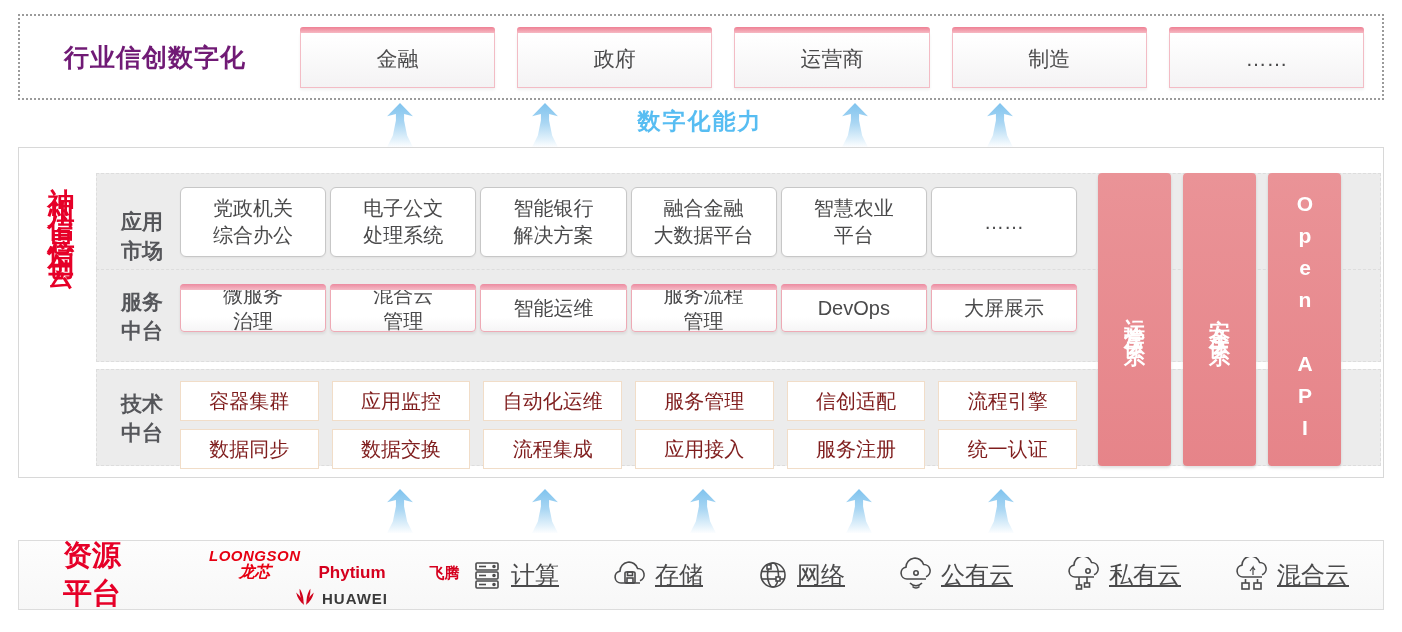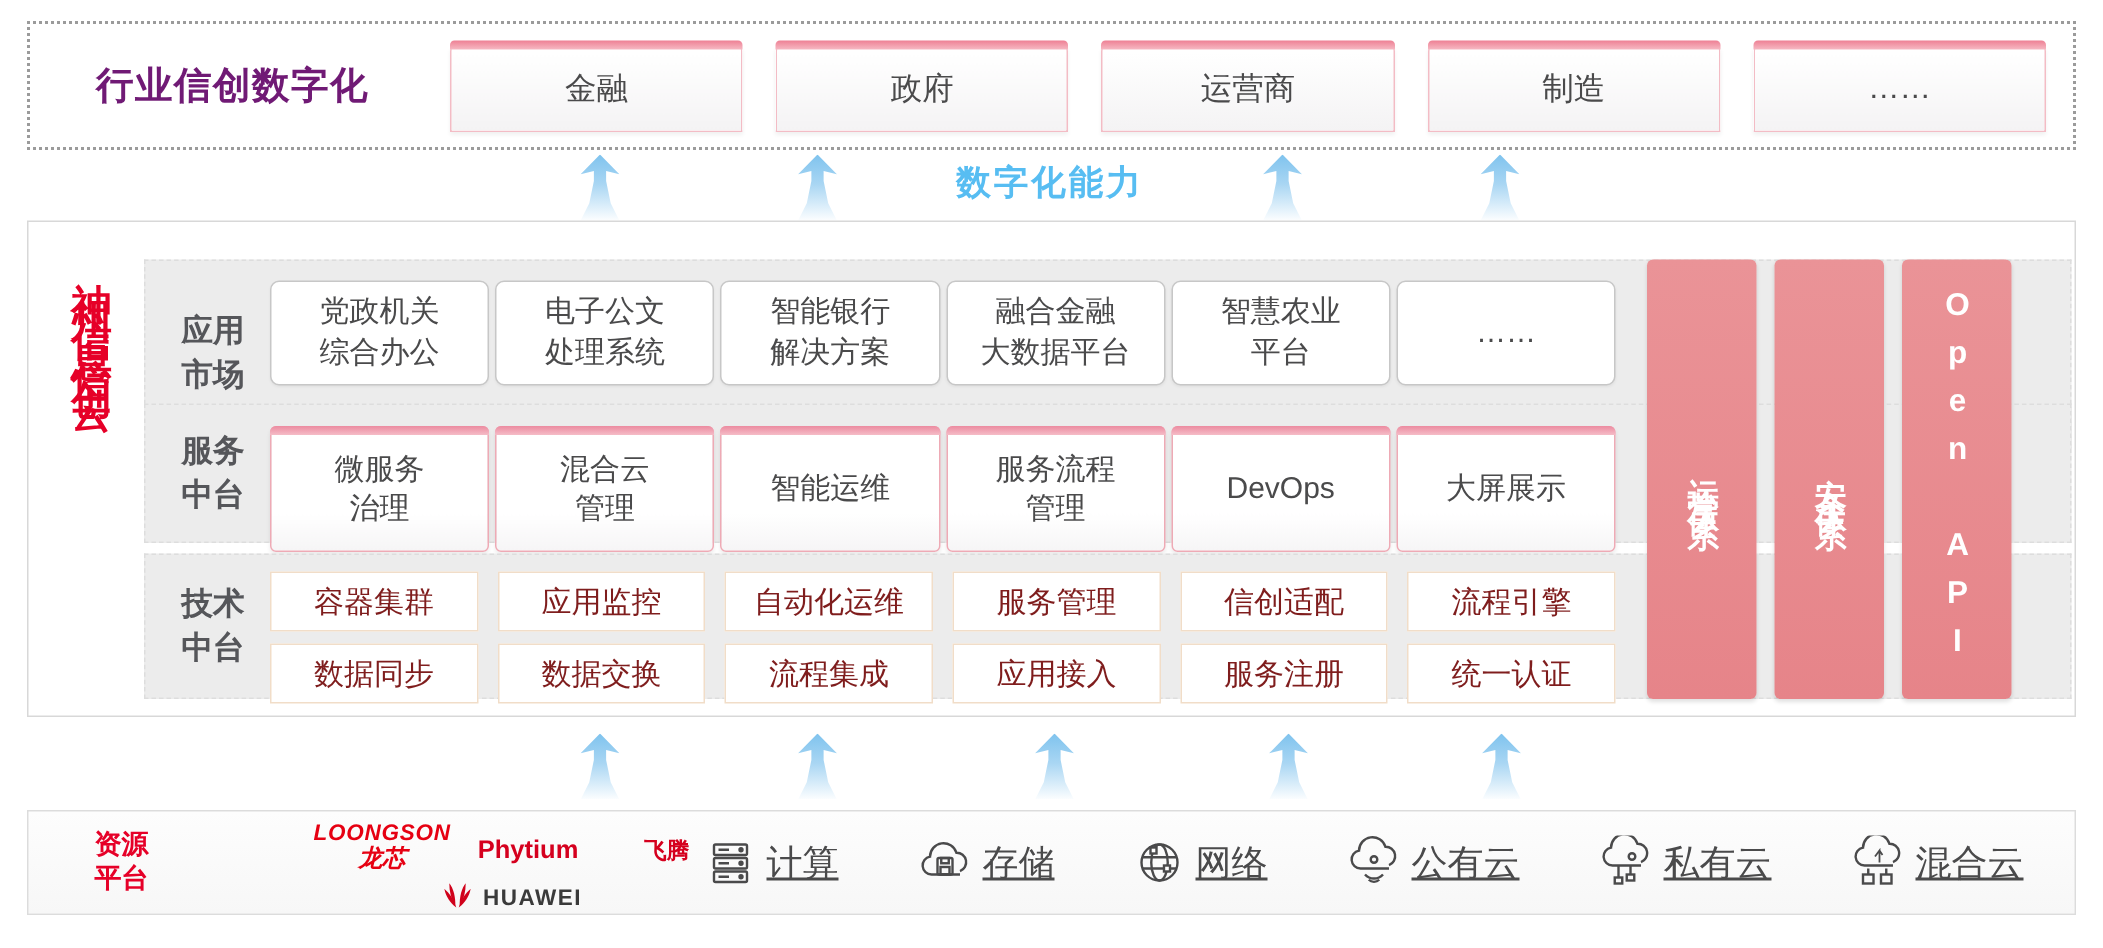--- a/index.html
+++ b/index.html
@@ -39,21 +39,21 @@
   .band { position:absolute; left:77px; width:1285px; background:#ececec;
     border:1px dashed #dddddd; }
   #band-app { top:25px;  height:126px; }
   #band-svc { top:121px; height:93px; }
   #band-tech{ top:221px; height:97px; }
   .row-label { position:absolute; left:16px; top:50%; transform:translateY(-50%);
     width:58px; text-align:center; font-size:21px; font-weight:bold; color:#55565a;
     line-height:1.4; }
   .box-area { position:absolute; left:83px; width:897px; display:flex; gap:4px; }
   #band-app .box-area { top:13px; height:70px; }
-  #band-svc .box-area { top:14px; height:84px; }
+  #band-svc .box-area { top:14px; height:48px; }
   .app-box { flex:1; background:#fff; border:1px solid #c7c7c7; border-radius:6px;
     display:flex; align-items:center; justify-content:center; text-align:center;
     font-size:20px; color:#4a4a4b; line-height:1.35; box-shadow:0 1px 2px rgba(0,0,0,0.05); }
   .svc-box { flex:1; position:relative; background:linear-gradient(180deg,#ffffff 70%,#f6f5f6 100%);
     border:1px solid #eeaab5; border-radius:4px;
     display:flex; align-items:center; justify-content:center; text-align:center;
     font-size:20px; color:#4a4a4b; line-height:1.3; box-shadow:0 2px 3px rgba(0,0,0,0.08); }
   .svc-box::before { content:""; position:absolute; left:-1px; right:-1px; top:-1px;
     height:6px; border-radius:4px 4px 0 0;
     background:linear-gradient(180deg,#ec8ba0 0%,#f5bcc7 100%); }
@@ -68,23 +68,23 @@
     display:flex; align-items:center; justify-content:center;
     box-shadow:0 2px 3px rgba(0,0,0,0.12); }
   .pillar span { writing-mode:vertical-rl; text-orientation:upright;
     color:#fff; font-size:21px; font-weight:bold; letter-spacing:9px; }
   #pillar-ops { left:1079px; } #pillar-sec { left:1164px; } #pillar-api { left:1249px; }
 
   
   #resource-section { position:absolute; left:18px; top:540px; width:1366px; height:70px;
     border:1px solid #dcdcdc; background:linear-gradient(180deg,#fdfdfd,#f7f7f7); }
   .res-label { position:absolute; left:44px; top:50%; transform:translateY(-50%);
-    font-size:18px; font-weight:bold; color:#e60028; line-height:1.3; }
+    font-size:29px; font-weight:bold; color:#e60028; line-height:1.3; }
   .vendors { position:absolute; left:190px; top:6px; width:280; }
-  .vendor-row1 { display:flex; align-items:center; gap:18px; }
+  .vendor-row1 { display:flex; align-items:flex-end; gap:18px; }
   .loongson { text-align:center; color:#e60012; font-style:italic; font-weight:800; }
   .loongson .en { font-size:15px; letter-spacing:0.5px; }
   .loongson .cn { font-size:16px; margin-top:-2px; }
   .phytium { color:#d5001e; font-weight:bold; font-size:17px; margin-top:4px; }
   .phytium .cn { font-size:15px;margin-left:44px; }
   .huawei { display:flex; align-items:flex-end; gap:6px; margin:4px 0 4px 85px; }
   .huawei .hw-text { color:#3a3a3a; font-weight:bold; font-size:15px; letter-spacing:1px; }
   .res-items { position:absolute; left:450px; right:34px; top:0; height:100%;
     display:flex; align-items:center; justify-content:space-between; }
   .res-item { display:flex; align-items:center; gap:6px;

